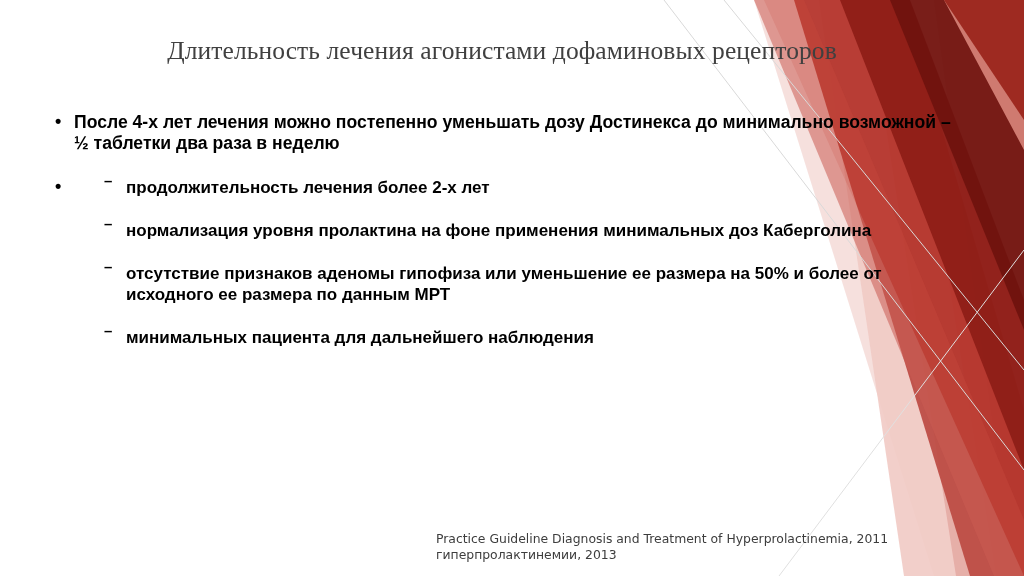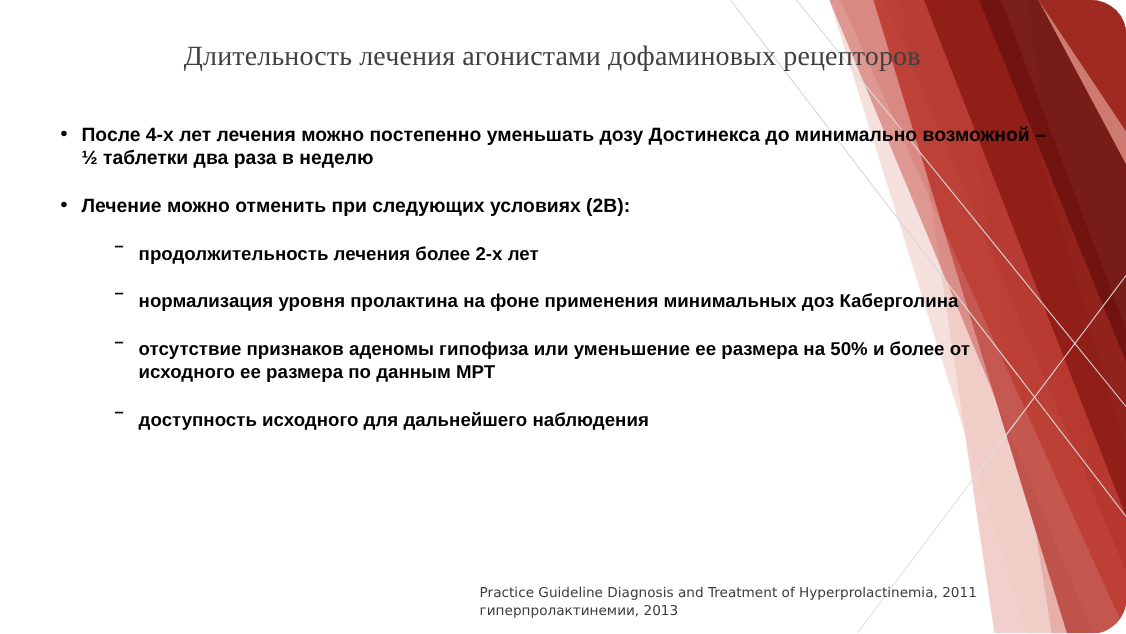--- a/index.html
+++ b/index.html
@@ -12,21 +12,20 @@
     background: #ffffff;
     font-family: "Liberation Sans", sans-serif;
     overflow: hidden;
   }
   #slide {
     position: relative;
     width: 1024px;
     height: 576px;
     background: #ffffff;
     overflow: hidden;
-    border-radius: 32px;
   }
   
   #decor {
     position: absolute;
     top: 0;
     right: 0;
     width: 420px;
     height: 576px;
     pointer-events: none;
   }
@@ -135,33 +134,32 @@
   </svg>
 
   <div id="title">Длительность лечения агонистами дофаминовых рецепторов</div>
 
   <div id="content">
     <ul class="lvl1">
       <li>
         <span class="btext">После 4-х лет лечения можно постепенно уменьшать дозу Достинекса до минимально возможной – ½ таблетки два раза в неделю</span>
       </li>
       <li class="nobold-bullet">
-        <span class="btext"> Лечение можно отменить при следующих условиях (2В):</span>
         <ul class="lvl2">
           <li>
             <span>продолжительность лечения более 2-х лет</span>
           </li>
           <li>
             <span>нормализация уровня пролактина на фоне применения минимальных доз        Каберголина</span>
           </li>
           <li>
             <span>отсутствие признаков аденомы гипофиза или уменьшение ее размера на 50% и        более   от исходного ее размера по данным МРТ</span>
           </li>
           <li>
-            <span>доступность исходного для дальнейшего наблюдения</span>
+            <span>минимальных пациента для дальнейшего наблюдения</span>
           </li>
         </ul>
       </li>
     </ul>
   </div>
 
   <div id="footer">
     <div>Practice Guideline Diagnosis and Treatment of Hyperprolactinemia, 2011</div>
     <div>гиперпролактинемии, 2013</div>
   </div>

